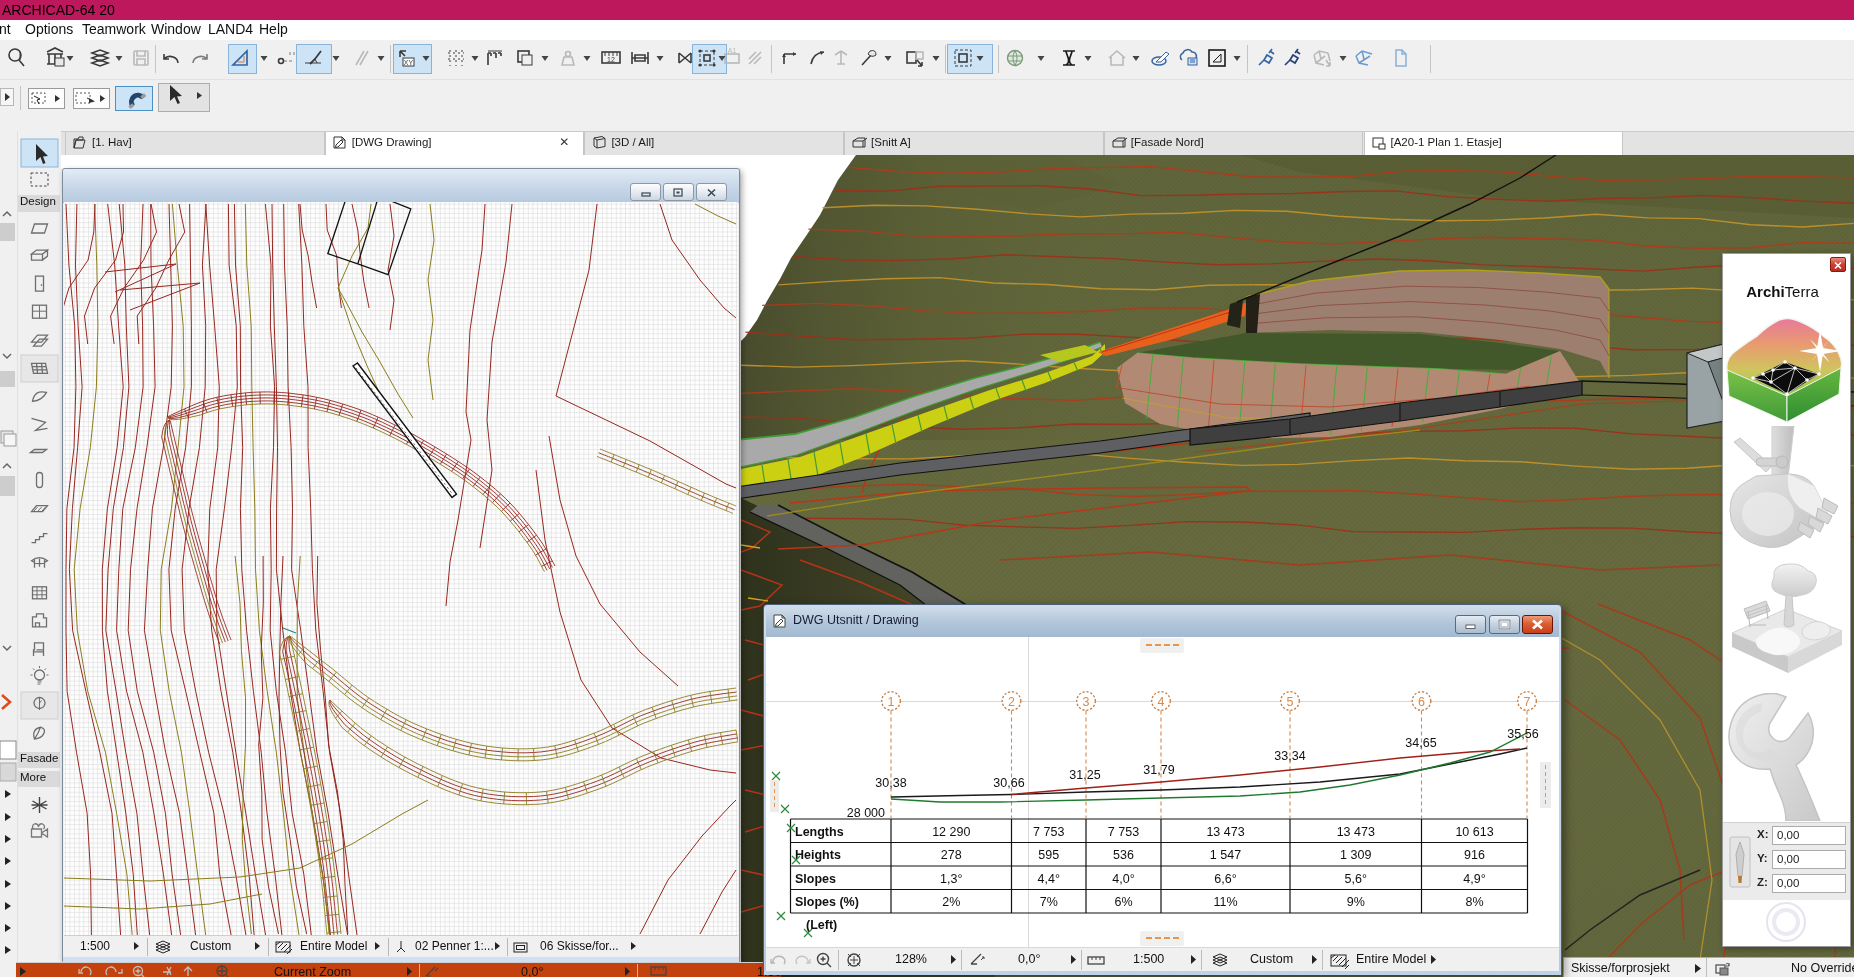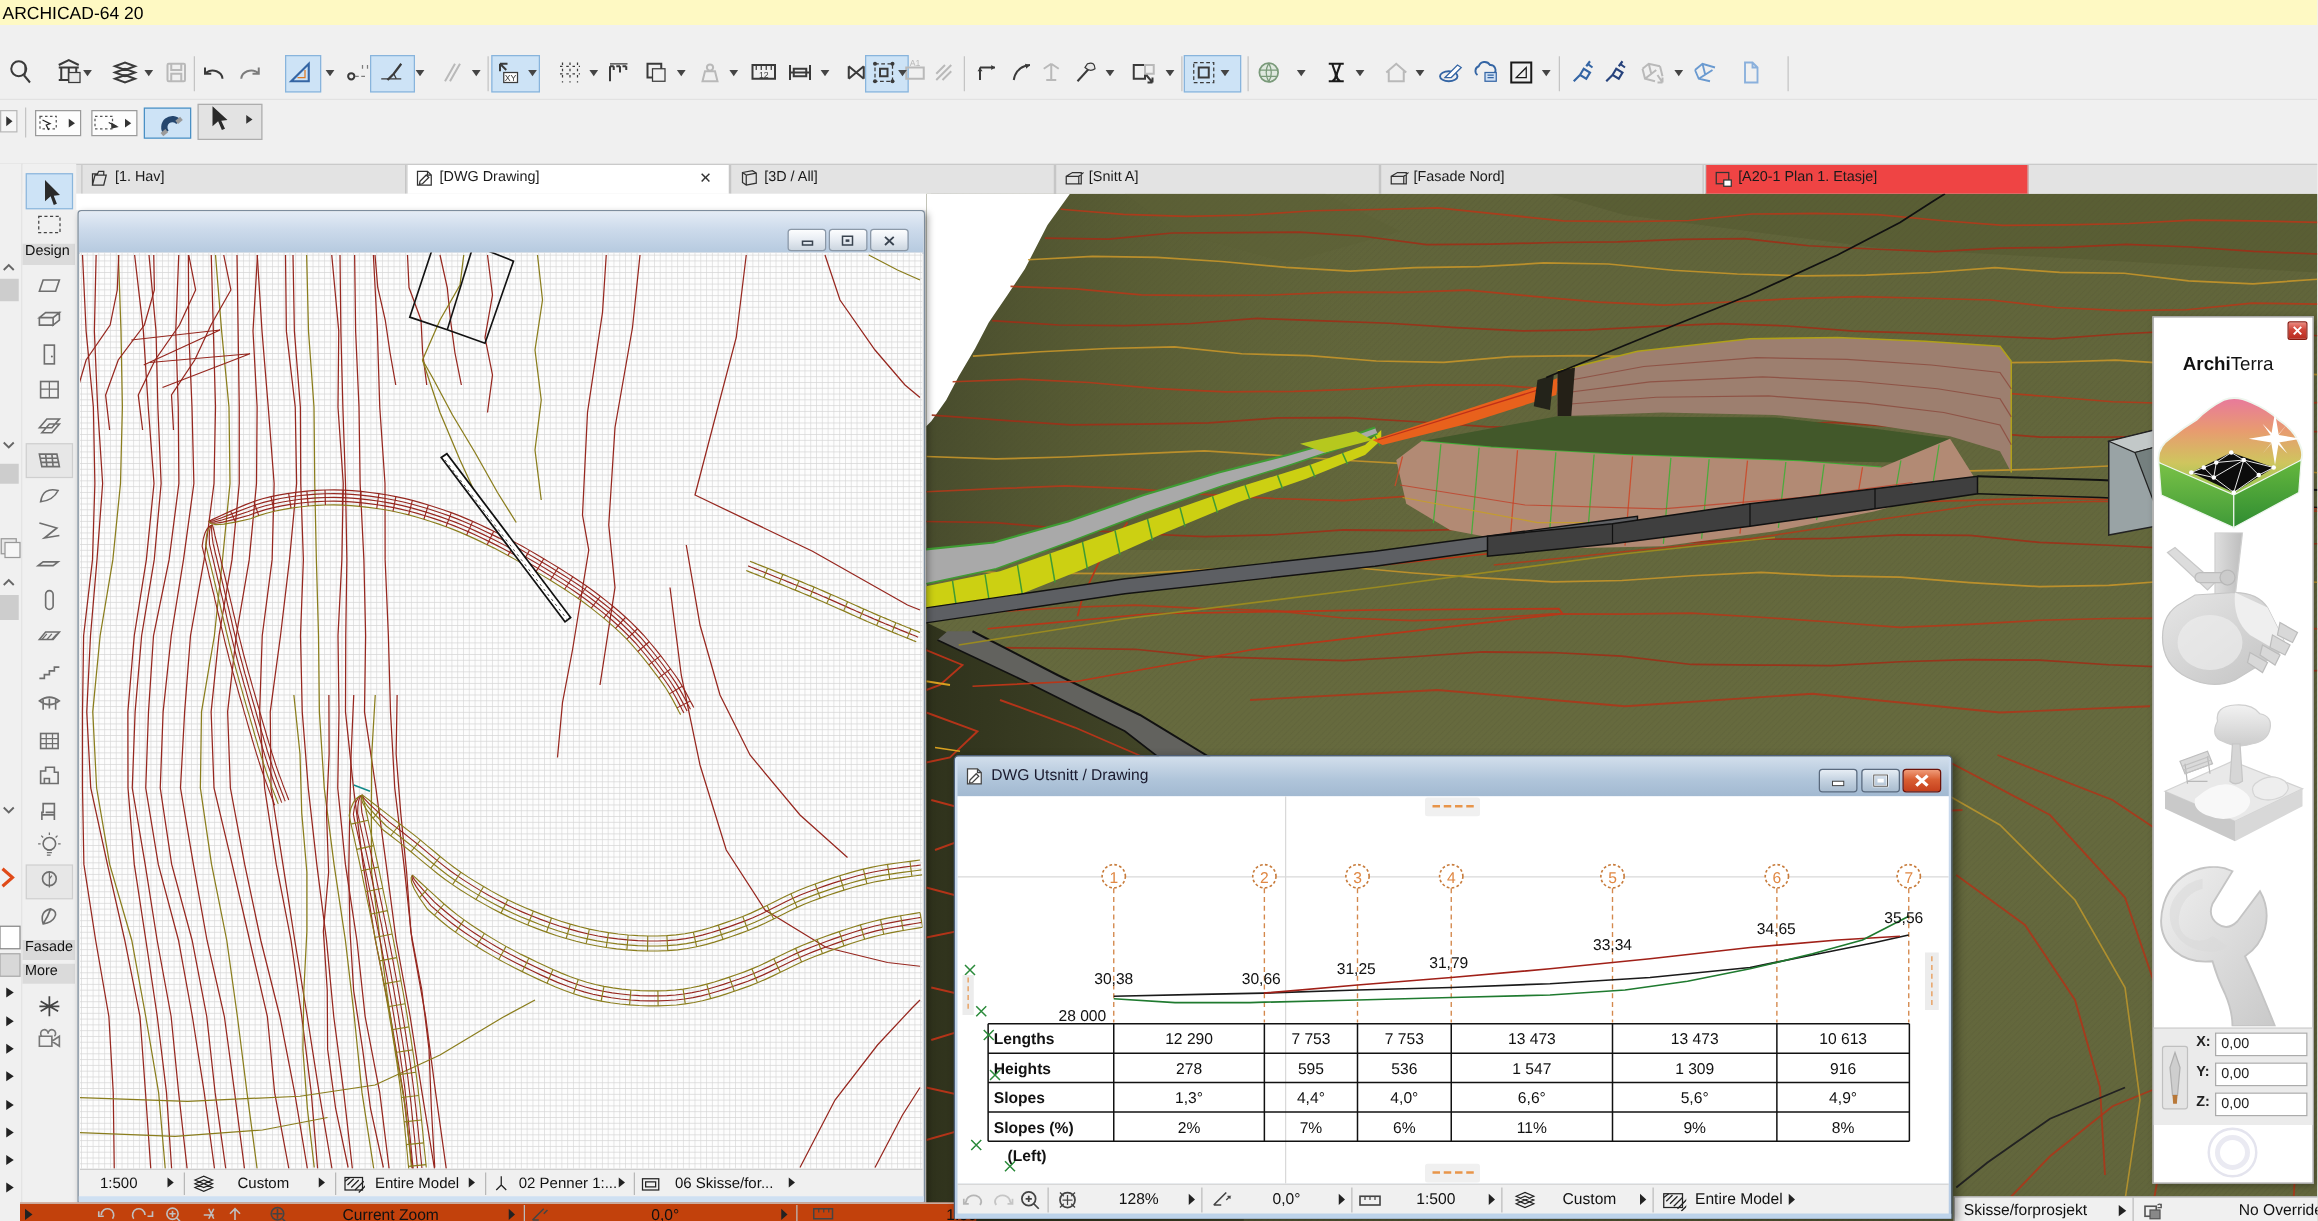--- a/index.html
+++ b/index.html
@@ -1,19 +1,27 @@
 <!DOCTYPE html>
 <html><head><meta charset="utf-8"><style>
 html,body{margin:0;padding:0;}
 body{font-family:"Liberation Sans", sans-serif;width:1854px;height:977px;overflow:hidden;background:#f0f0f0;}
 div{box-sizing:border-box;}
 </style></head><body>
 <div style="position:relative;width:1854px;height:977px;overflow:hidden;">
-<div style="position:absolute;left:0;top:0;width:1854px;height:20px;background:#fef9c3;">
+<div style="position:absolute;left:0;top:0;width:1854px;height:20px;background:#be185d;">
       <div style="position:absolute;left:2px;top:2px;font-size:14px;color:#000;">ARCHICAD-64 20</div>
+    </div>
+<div style="position:absolute;left:0;top:20px;width:1854px;height:20px;background:#fff;">
+      <div style="position:absolute;left:-1px;top:1px;font-size:14px;color:#111;">nt</div>
+      <div style="position:absolute;left:25px;top:1px;font-size:14px;color:#111;">Options</div>
+      <div style="position:absolute;left:82px;top:1px;font-size:14px;color:#111;">Teamwork</div>
+      <div style="position:absolute;left:151px;top:1px;font-size:14px;color:#111;">Window</div>
+      <div style="position:absolute;left:208px;top:1px;font-size:14px;color:#111;">LAND4</div>
+      <div style="position:absolute;left:259px;top:1px;font-size:14px;color:#111;">Help</div>
     </div>
 <div style="position:absolute;left:0;top:40px;width:1854px;height:40px;background:#f0f0f0;border-bottom:1px solid #e2e2e2;box-sizing:border-box;">
       <div style="position:absolute;left:228px;top:4px;width:29px;height:30px;background:#cde3f6;border:1px solid #88b4dc;box-sizing:border-box;"></div>
       <div style="position:absolute;left:296px;top:4px;width:36px;height:30px;background:#cde3f6;border:1px solid #88b4dc;box-sizing:border-box;"></div>
       <div style="position:absolute;left:393px;top:4px;width:39px;height:30px;background:#cde3f6;border:1px solid #88b4dc;box-sizing:border-box;"></div>
       <div style="position:absolute;left:692px;top:4px;width:35px;height:30px;background:#cde3f6;border:1px solid #88b4dc;box-sizing:border-box;"></div>
       <div style="position:absolute;left:947px;top:4px;width:46px;height:30px;background:#cde3f6;border:1px solid #88b4dc;box-sizing:border-box;"></div>
       <div style="position:absolute;left:155px;top:5px;width:1px;height:28px;background:#c4c4c4;"></div>
       <div style="position:absolute;left:390px;top:5px;width:1px;height:28px;background:#c4c4c4;"></div>
       <div style="position:absolute;left:771px;top:5px;width:1px;height:28px;background:#c4c4c4;"></div>
@@ -250,21 +258,21 @@
           <path d="M2,6 l5,-3 h7 v9 h-12 z M2,6 h10 l4,-3 M12,6 v6" fill="none" stroke="#333"></path>
         </svg>
         <div style="position:absolute;left:26px;top:4px;font-size:11.5px;color:#1a1a1a;">[Snitt A]</div>
       </div>
       <div style="position:absolute;left:1103.8px;top:0;width:259.7px;height:23px;background:#e3e3e3;border-left:1px solid #c6c6c6;border-right:1px solid #c6c6c6;box-sizing:border-box;">
         <svg style="position:absolute;left:6px;top:3px" width="16" height="16" viewBox="0 0 16 16">
           <path d="M2,6 l5,-3 h7 v9 h-12 z M2,6 h10 l4,-3 M12,6 v6" fill="none" stroke="#333"></path>
         </svg>
         <div style="position:absolute;left:26px;top:4px;font-size:11.5px;color:#1a1a1a;">[Fasade Nord]</div>
       </div>
-      <div style="position:absolute;left:1363.5px;top:0;width:259.7px;height:23px;background:#ef4444;border-left:1px solid #c6c6c6;border-right:1px solid #c6c6c6;box-sizing:border-box;">
+      <div style="position:absolute;left:1363.5px;top:0;width:259.7px;height:23px;background:#ffffff;border-left:1px solid #c6c6c6;border-right:1px solid #c6c6c6;box-sizing:border-box;">
         <svg style="position:absolute;left:6px;top:3px" width="16" height="16" viewBox="0 0 16 16">
           <rect x="2" y="3" width="10" height="9" fill="none" stroke="#333"></rect>
           <rect x="8" y="9" width="6" height="5" fill="#fff" stroke="#333"></rect>
         </svg>
         <div style="position:absolute;left:26px;top:4px;font-size:11.5px;color:#1a1a1a;">[A20-1 Plan 1. Etasje]</div>
       </div>
     </div>
     <div style="position:absolute;left:0;top:155px;width:745px;height:13px;background:#fff;"></div>
 <svg style="position:absolute;left:741px;top:155px" width="1113" height="822" viewBox="741 155 1113 822">
       <defs>

